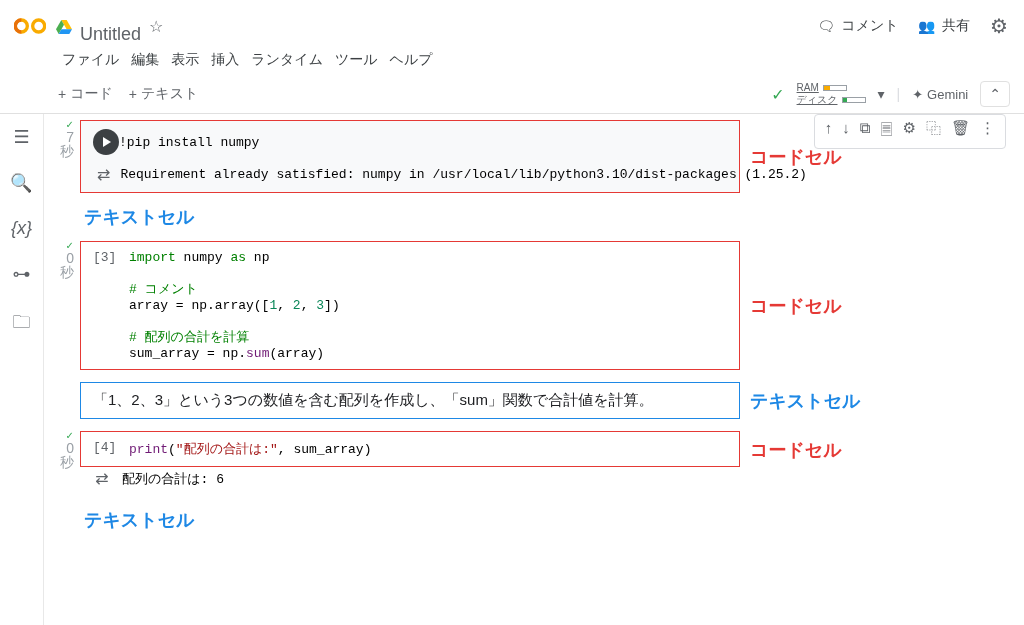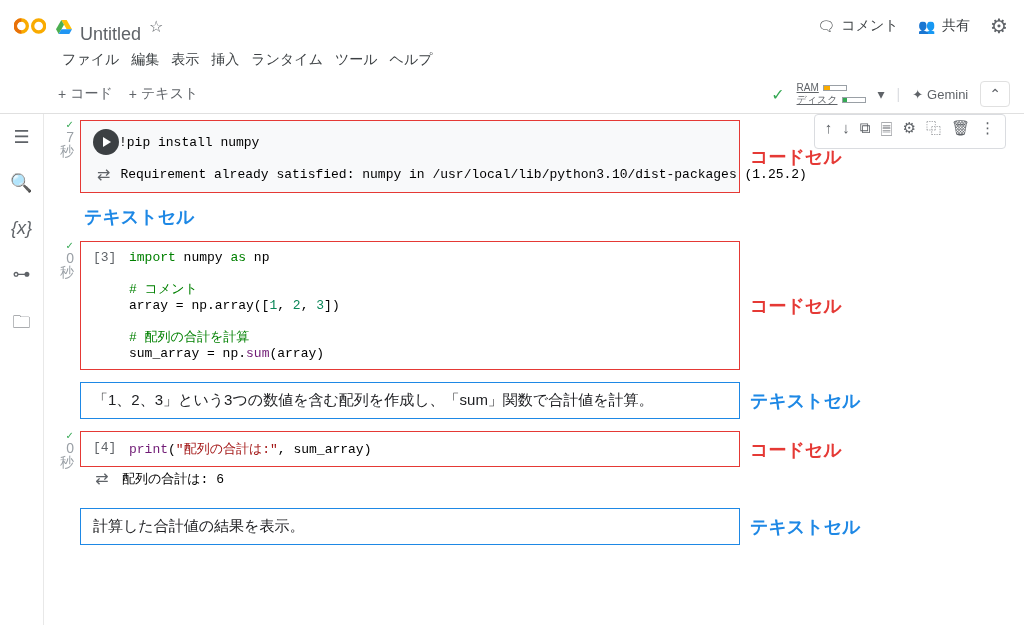--- a/index.html
+++ b/index.html
@@ -201,18 +201,17 @@
     <div class="row" style="margin-top:-4px;">
       <div class="exec-col"></div>
       <div class="boxed box" style="padding-top:0;display:flex;gap:10px;align-items:center;">
         <span class="out-icon">⇄</span>
         <span class="code-line">配列の合計は: 6</span>
       </div>
     </div>
 
     <div class="row text-cell">
       <div class="exec-col"></div>
-      <div class="boxed blue-border box"><span>計算した合計値の結果を表示。</span></div>
       <div class="label-col label-blue">テキストセル</div>
     </div>
 
   </div>
 </div>
 
 </body></html>

